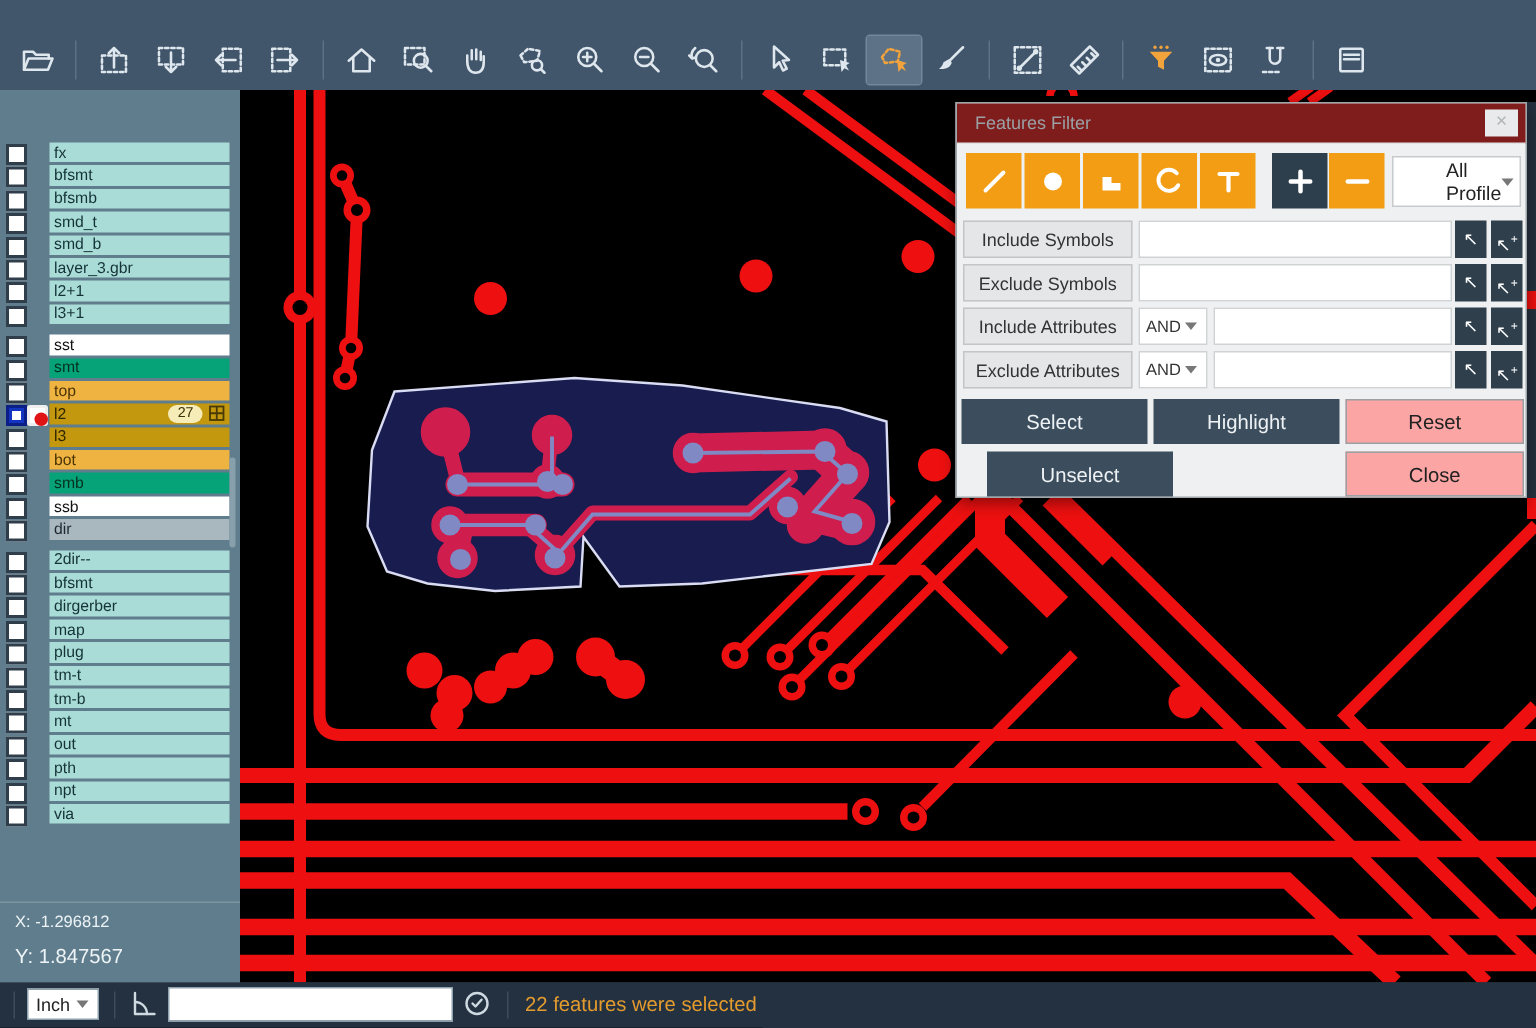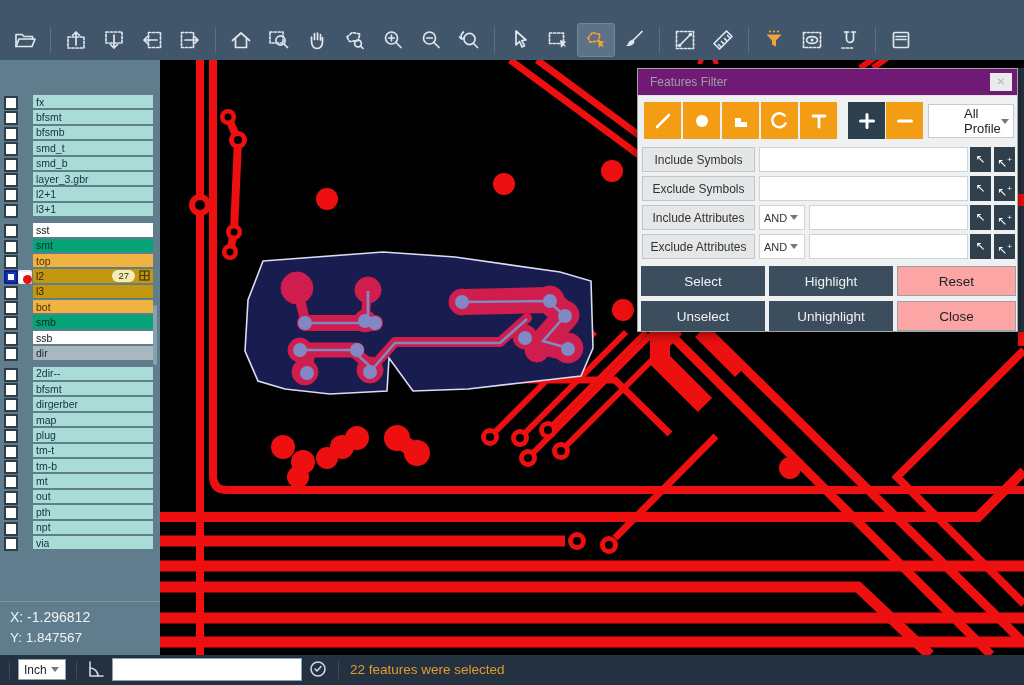--- a/index.html
+++ b/index.html
@@ -44,28 +44,28 @@
   .c-amber{background:#eeb341;} .c-amber .lbl{color:#4a3305;}
   .c-olive{background:#c3980f;} .c-olive .lbl{color:#2e2503;}
   .c-white{background:#ffffff;} .c-white .lbl{color:#111;}
   .c-gray{background:#a9b7bf;} .c-gray .lbl{color:#1d2830;}
   .ggap{height:5px;}
   .badge{margin-left:auto;background:#f6ecb8;border-radius:7px;font-size:9.5px;color:#3a2f05;
     padding:0 6px;line-height:12px;}
   .gridico{margin:0 3px 0 4px;}
   .scrollthumb{position:absolute;right:3px;top:245px;width:4px;height:60px;background:#87a0ac;border-radius:2px;}
   .sb-div{position:absolute;left:0;top:541px;width:160px;height:1px;background:#7d95a2;}
-  .coordx{position:absolute;left:10px;top:549px;color:#eef4f6;font-size:14px;}
+  .coordx{position:absolute;left:10px;top:549px;color:#eef4f6;font-size:11px;}
   .coordy{position:absolute;left:10px;top:570px;color:#eef4f6;font-size:13.5px;}
   
   .canvas{position:absolute;left:160px;top:60px;width:864px;height:595px;background:#000;overflow:hidden;}
   
   .dialog{position:absolute;left:637px;top:68px;width:381px;height:264px;background:#eef0f1;
     border:1px solid #9fa6aa;box-shadow:0 3px 10px rgba(0,0,0,.45);box-sizing:border-box;}
-  .dlg-header{position:absolute;left:0;top:0;width:100%;height:26px;background:#701a75;border-bottom:1px solid #e0e2e3;}
+  .dlg-header{position:absolute;left:0;top:0;width:100%;height:26px;background:#7f1d1d;border-bottom:1px solid #e0e2e3;}
   .dlg-title{position:absolute;left:12px;top:6px;font-size:12px;color:#9aa0a4;}
   .dlg-close{position:absolute;right:5px;top:4px;width:22px;height:18px;background:#e8eaeb;border:none;
     color:#b0b5b8;font-size:10px;line-height:18px;text-align:center;padding:0;}
   .dtool{position:absolute;top:33px;width:37px;height:37px;border:none;padding:0;display:flex;
     align-items:center;justify-content:center;}
   .dtool.orange{background:#f29d13;} .dtool.navy{background:#2d3e4c;}
   .dtool svg{stroke:#fff;fill:none;stroke-width:2.6;stroke-linecap:round;}
   .profile{position:absolute;left:290px;top:35px;width:86px;height:34px;background:#fff;border:1px solid #c6cacc;
     display:flex;align-items:center;box-sizing:border-box;}
   .profile .val{flex:1;font-size:13px;color:#222;padding-left:7px;margin-left:28px;}
@@ -648,22 +648,21 @@
         <span class="val">AND</span>
         <span class="chev"></span>
       </div>
     <input class="frow-input" style="top: 165px; left: 171px; width: 159px;" value="">
     <button class="arrbtn" style="top:165px;left:332px"><span>↖</span></button>
     <button class="arrbtn" style="top:165px;left:356px"><span>↖</span><sup>+</sup></button>
 
     <button class="act dark" style="top:197px;left:3px;width:124px">Select</button>
     <button class="act dark" style="top:197px;left:131px;width:124px">Highlight</button>
     <button class="act light" style="top:197px;left:259px;width:119px">Reset</button>
-    <button class="act dark" style="top:232px;left:3px;width:124px">Unselect</button>
-    <button class="act dark" style="top:232px;left:131px;width:124px">Unhighlight</button>
+    <button class="act dark" style="top:232px;left:20px;width:124px">Unselect</button>
     <button class="act light" style="top:232px;left:259px;width:119px">Close</button>
   </div>
 
   <div class="statusbar">
     <div class="ssep" style="left:9px"></div>
     <div class="unitsel">
       <span class="val">Inch</span>
       <span class="chev"></span>
     </div>
     <div class="ssep" style="left:76px"></div>

